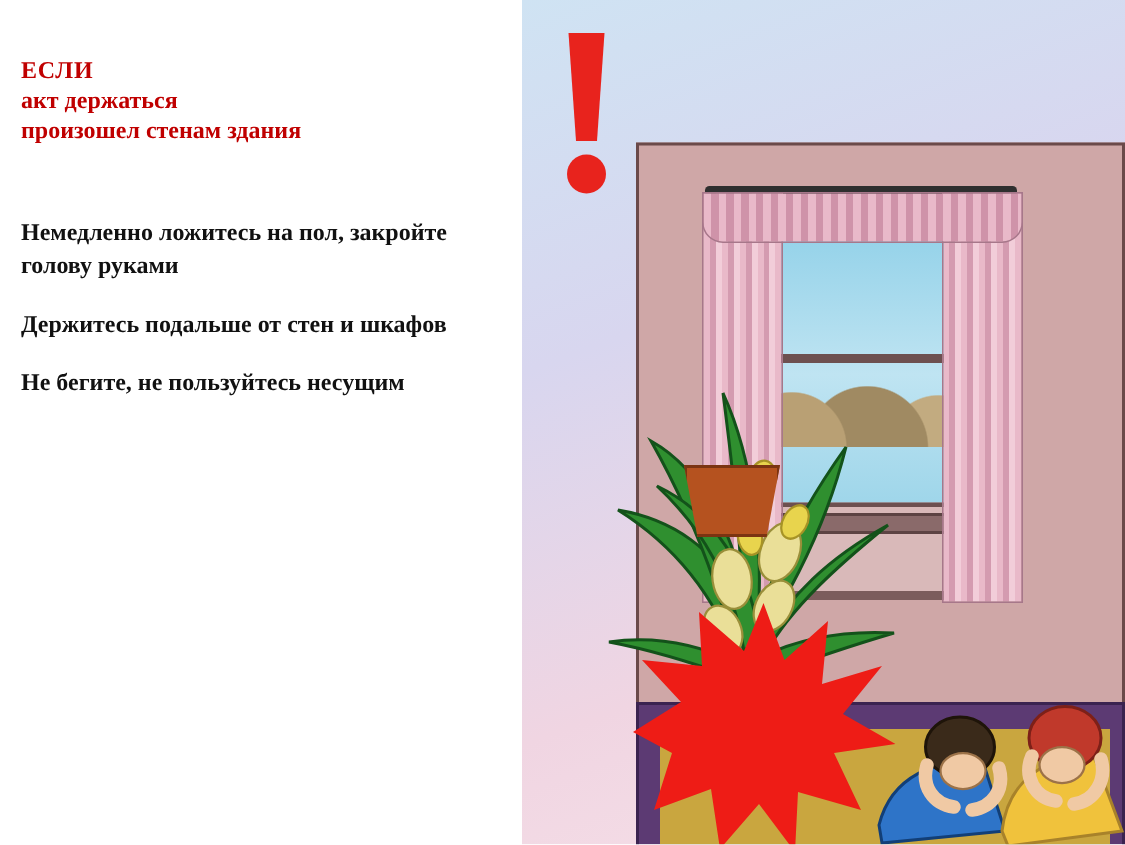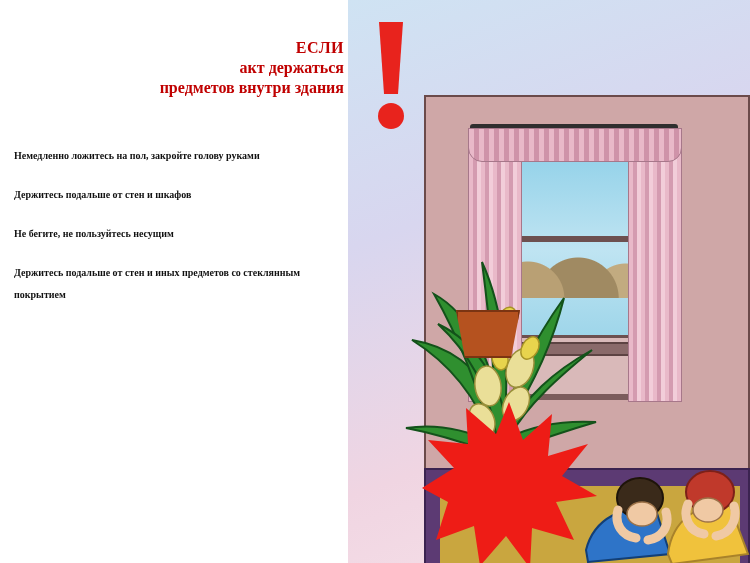--- a/index.html
+++ b/index.html
@@ -24,37 +24,37 @@
     width: 348px;
     height: 563px;
     background: #ffffff;
   }
 
   #heading {
     position: absolute;
     left: 14px;
     top: 38px;
     width: 330px;
-    text-align: right;
+    text-align: left;
     color: #c00000;
     font-weight: bold;
     font-size: 16px;
     line-height: 20px;
     font-family: "Liberation Serif", serif;
   }
   #heading .line1 { letter-spacing: 0.5px; }
 
   #body-list {
     position: absolute;
     left: 14px;
     top: 145px;
     width: 312px;
     color: #111111;
     font-weight: bold;
-    font-size: 10px;
+    font-size: 16px;
     line-height: 22px;
     font-family: "Liberation Serif", serif;
   }
   #body-list p {
     margin: 0 0 17px 0;
   }
 
   
   #right-panel {
     position: absolute;
@@ -245,28 +245,27 @@
 </head>
 <body>
 
 <div id="slide">
 
   <div id="left-column">
 
     <div id="heading">
       <div class="line1">ЕСЛИ</div>
       <div class="line2">акт держаться</div>
-      <div class="line3">предметов внутри здания</div>
+      <div class="line3">произошел стенам здания</div>
     </div>
 
     <div id="body-list">
       <p>Немедленно ложитесь на пол, закройте голову руками</p>
       <p>Держитесь подальше от стен и шкафов</p>
       <p>Не бегите, не пользуйтесь несущим</p>
-      <p>Держитесь подальше от стен и иных предметов со стеклянным покрытием</p>
     </div>
 
   </div>
 
   <div id="right-panel">
 
     <svg id="exclamation" viewBox="0 0 34 110">
       <path d="M5,2 L29,2 L24,74 L10,74 Z" fill="#e8231d"></path>
       <ellipse cx="17" cy="96" rx="13" ry="13" fill="#e8231d"></ellipse>
     </svg>

